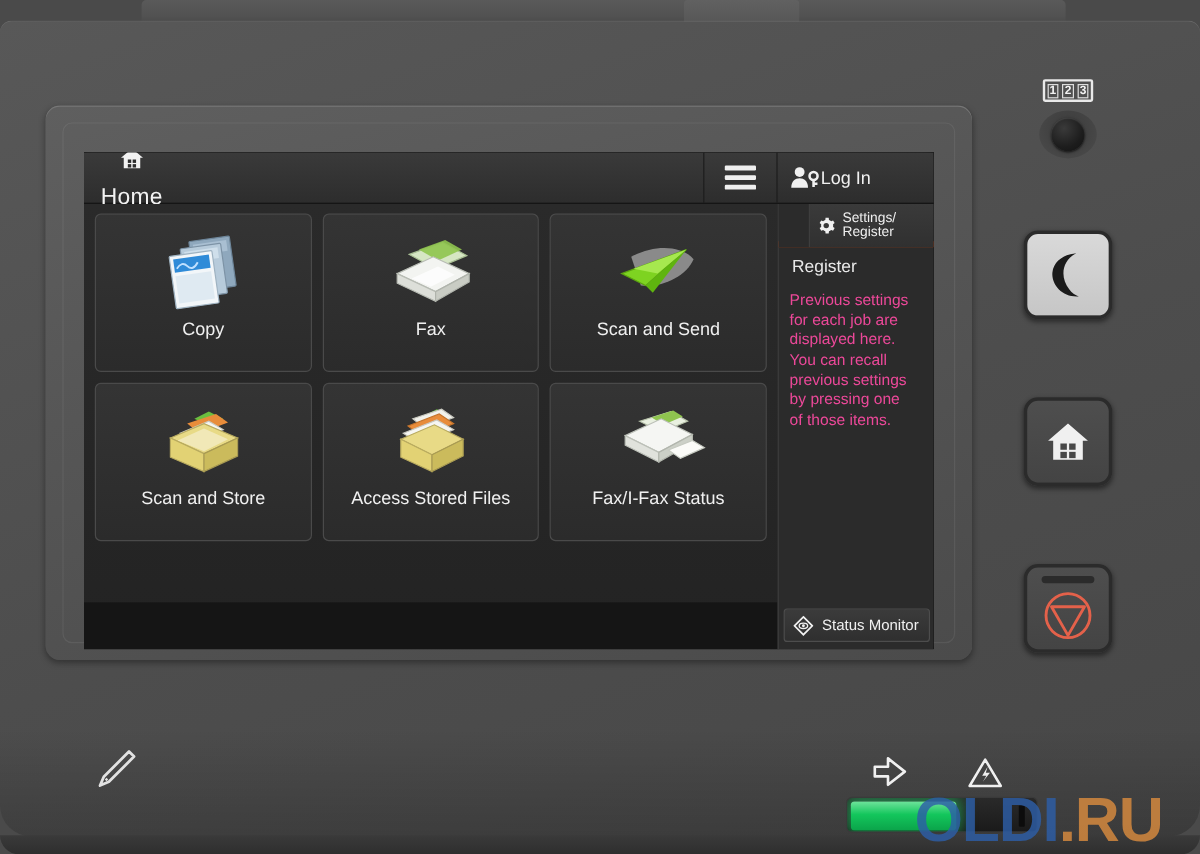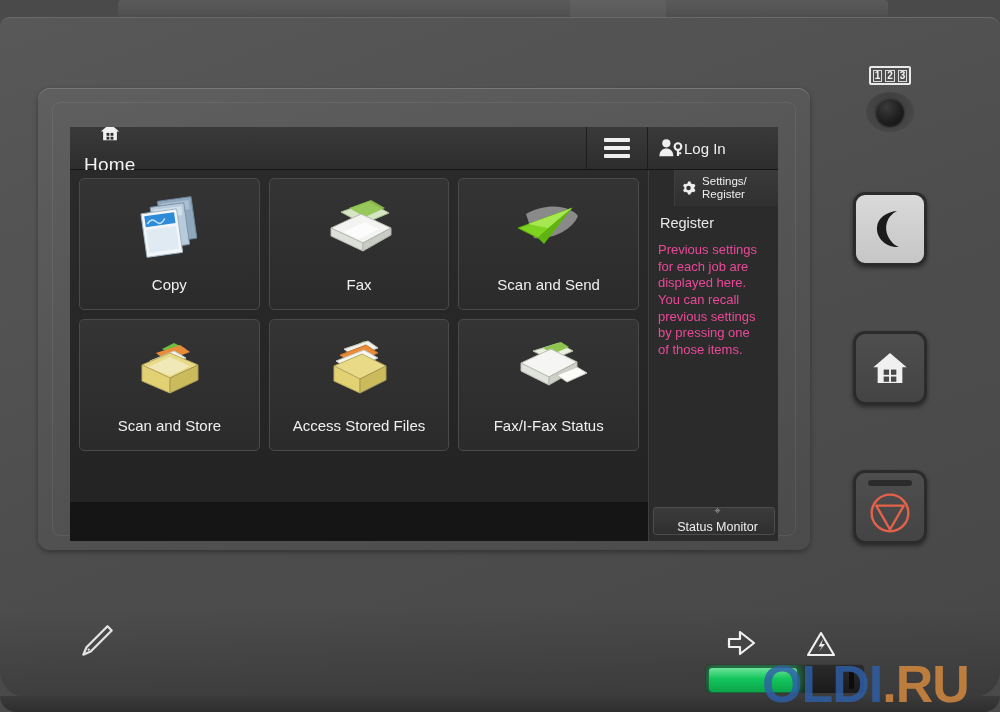--- a/index.html
+++ b/index.html
@@ -95,21 +95,21 @@
     height: 132px;
     background: linear-gradient(180deg,#343434 0%, #2b2b2b 100%);
     border: 1px solid #4a4a4a;
     border-radius: 5px;
     display:flex; flex-direction:column; align-items:center; justify-content:flex-start;
     padding-top: 10px;
   }
   .tile-icon { height:76px; display:flex; align-items:center; justify-content:center; }
   .tile-label {
     color:#f0f0f0; font-size:15px; text-align:left; line-height:1.12;
-    margin-top:12px; padding:0 4px;
+    margin-top:2px; padding:0 4px;
   }
 
   
   .pager {
     position:absolute; left:0; top:415px; width:578px; height:0;
   }
   .pager-row {
     position:absolute; left:9px; top:-46px; width:560px; height:40px;
     display:flex; align-items:center; justify-content:center; gap:34px;
   }
@@ -117,42 +117,42 @@
     position:absolute; left:0; top:332px; width:578px; height:39px;
     background:#151515;
   }
 
   
   .right-col {
     position:absolute; left:578px; top:43px; width:130px; height:371px;
     background:#2b2b2b; border-left:1px solid #3e3e3e;
   }
   .settings-row {
-    position:relative; height:36px; display:flex; align-items:center;
-    border-bottom:1px solid #c2410c;
+    position:relative; height:36px; display:flex; align-items:flex-start;
+    border-bottom:5px solid #c2410c;
   }
   .settings-spacer{ width:26px; height:36px; border-right:1px solid #3e3e3e; background:#2b2b2b;}
   .settings-btn{
     flex:1; height:36px; display:flex; align-items:center; gap:6px; padding-left:6px;
     background: linear-gradient(180deg,#3a3a3a,#303030);
   }
   .settings-txt{ color:#eee; font-size:11.5px; line-height:1.08; }
 
   .timeline-head{
     color:#e9e9e9; font-size:14.5px; padding:9px 0 4px 11px;
   }
   .timeline-body{
     color:#ec4899; font-size:13px; line-height:1.28; padding:7px 6px 0 9px;
     white-space:pre-line;
   }
   .status-monitor{
     position:absolute; left:4px; bottom:6px; width:122px; height:28px;
     background: linear-gradient(180deg,#3b3b3b,#2f2f2f);
     border:1px solid #4d4d4d; border-radius:3px;
-    display:flex; align-items:center; gap:7px; padding-left:7px;flex-direction:column;
+    display:flex; align-items:center; gap:7px; padding-left:7px;
   }
   .sm-label{ color:#f0f0f0; font-size:12.5px; }
 
   
   .numkey-label{
     position:absolute; left:869px; top:66px; width:42px; height:19px;
     border:2px solid #e9e9e9; border-radius:2px;
     display:flex; align-items:center; justify-content:center; gap:3px;
     background:#4f4f4f;
   }

